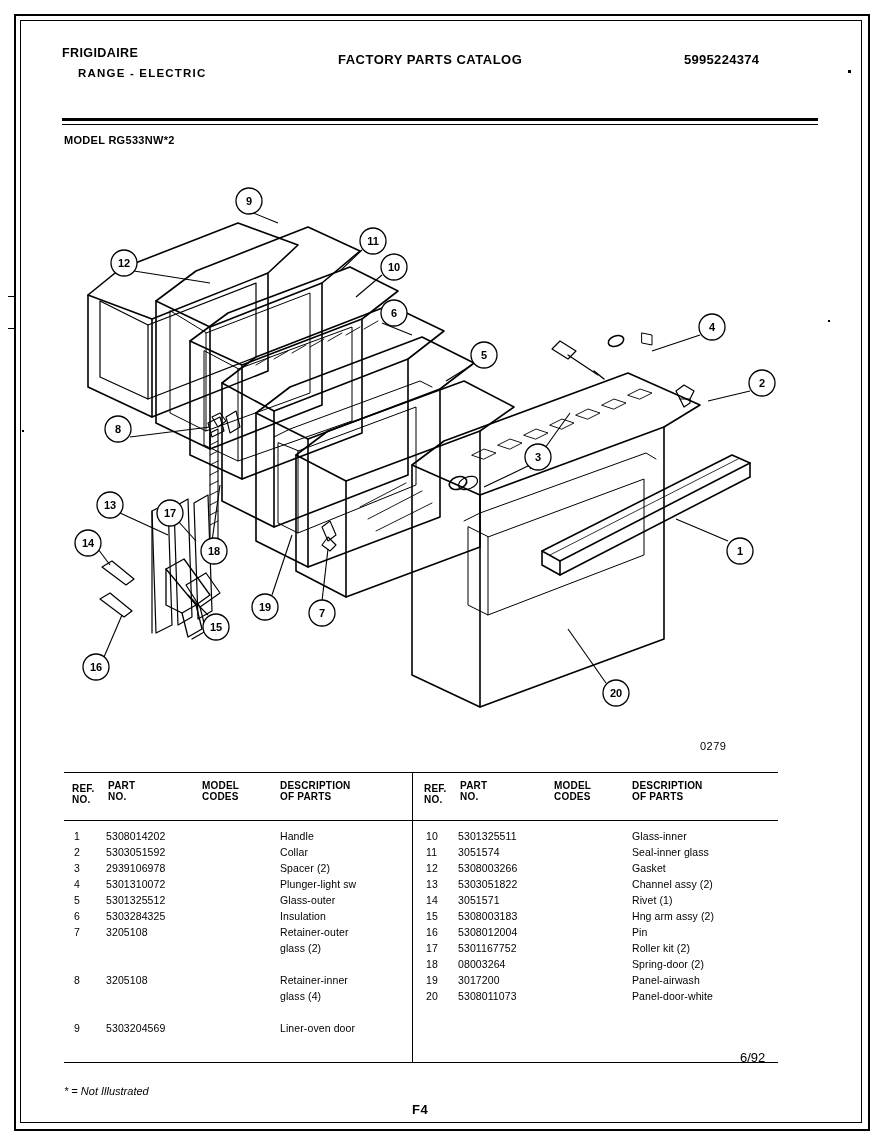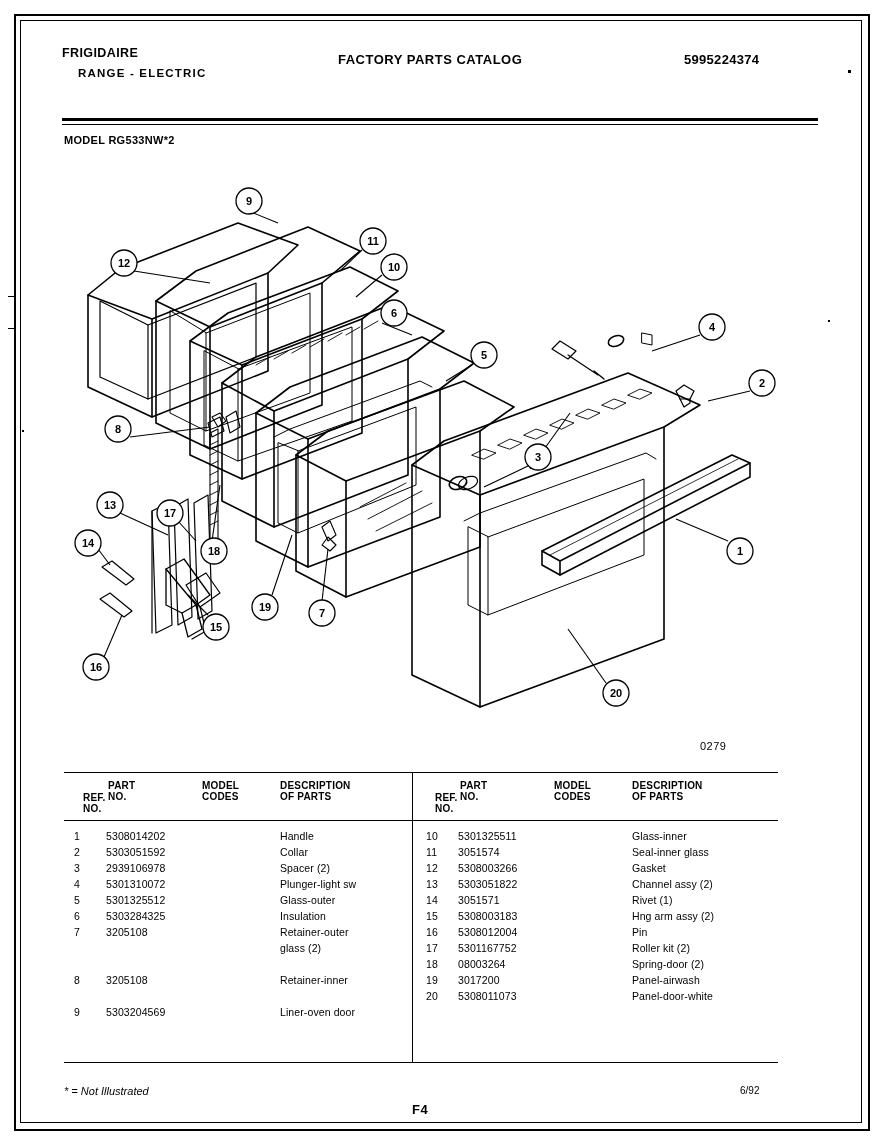--- a/index.html
+++ b/index.html
@@ -138,21 +138,21 @@
   }
   .col-left { left: 0; }
   .col-right { left: 352px; }
   .hd-row {
     position: relative;
     height: 40px;
     font-size: 10px;
     font-weight: bold;
     letter-spacing: 0.2px;
   }
-  .hd-ref { position: absolute; left: 8px; top: 12px; margin-left: 11px; }
+  .hd-ref { position: absolute; left: 8px; top: 3px; }
   .hd-part { position: absolute; left: 44px; top: 0; }
   .hd-model { position: absolute; left: 138px; top: 0; }
   .hd-desc { position: absolute; left: 216px; top: 0; }
   .hd-row span.l2 { display: block; }
   .rows {
     position: absolute;
     left: 0; top: 50px;
     width: 348px;
   }
   .prow {
@@ -174,22 +174,22 @@
   }
   .foot-center {
     position: absolute;
     left: 412px; top: 1102px;
     font-size: 13px;
     font-weight: bold;
     letter-spacing: 0.5px;
   }
   .foot-right {
     position: absolute;
-    left: 740px; top: 1085px;
-    font-size: 10px;
+    left: 740px; top: 1050px;
+    font-size: 13px;
     text-align: right;
   }
   
   .mark {
     position: absolute;
     background: #000;
   }
   .callout-text {
     font-family: "Liberation Sans", sans-serif;
     font-size: 11px;
@@ -477,20 +477,26 @@
           <div class="prow">
             <span class="c-ref">8</span>
             <span class="c-part">3205108</span>
             <span class="c-model"></span>
             <span class="c-desc">Retainer-inner</span>
           </div>
           <div class="prow">
             <span class="c-ref"></span>
             <span class="c-part"></span>
             <span class="c-model"></span>
+            <span class="c-desc">glass (4)</span>
+          </div>
+          <div class="prow">
+            <span class="c-ref"></span>
+            <span class="c-part"></span>
+            <span class="c-model"></span>
             <span class="c-desc"></span>
           </div>
           <div class="prow">
             <span class="c-ref">9</span>
             <span class="c-part">5303204569</span>
             <span class="c-model"></span>
             <span class="c-desc">Liner-oven door</span>
           </div>
         </div>
     </div>

